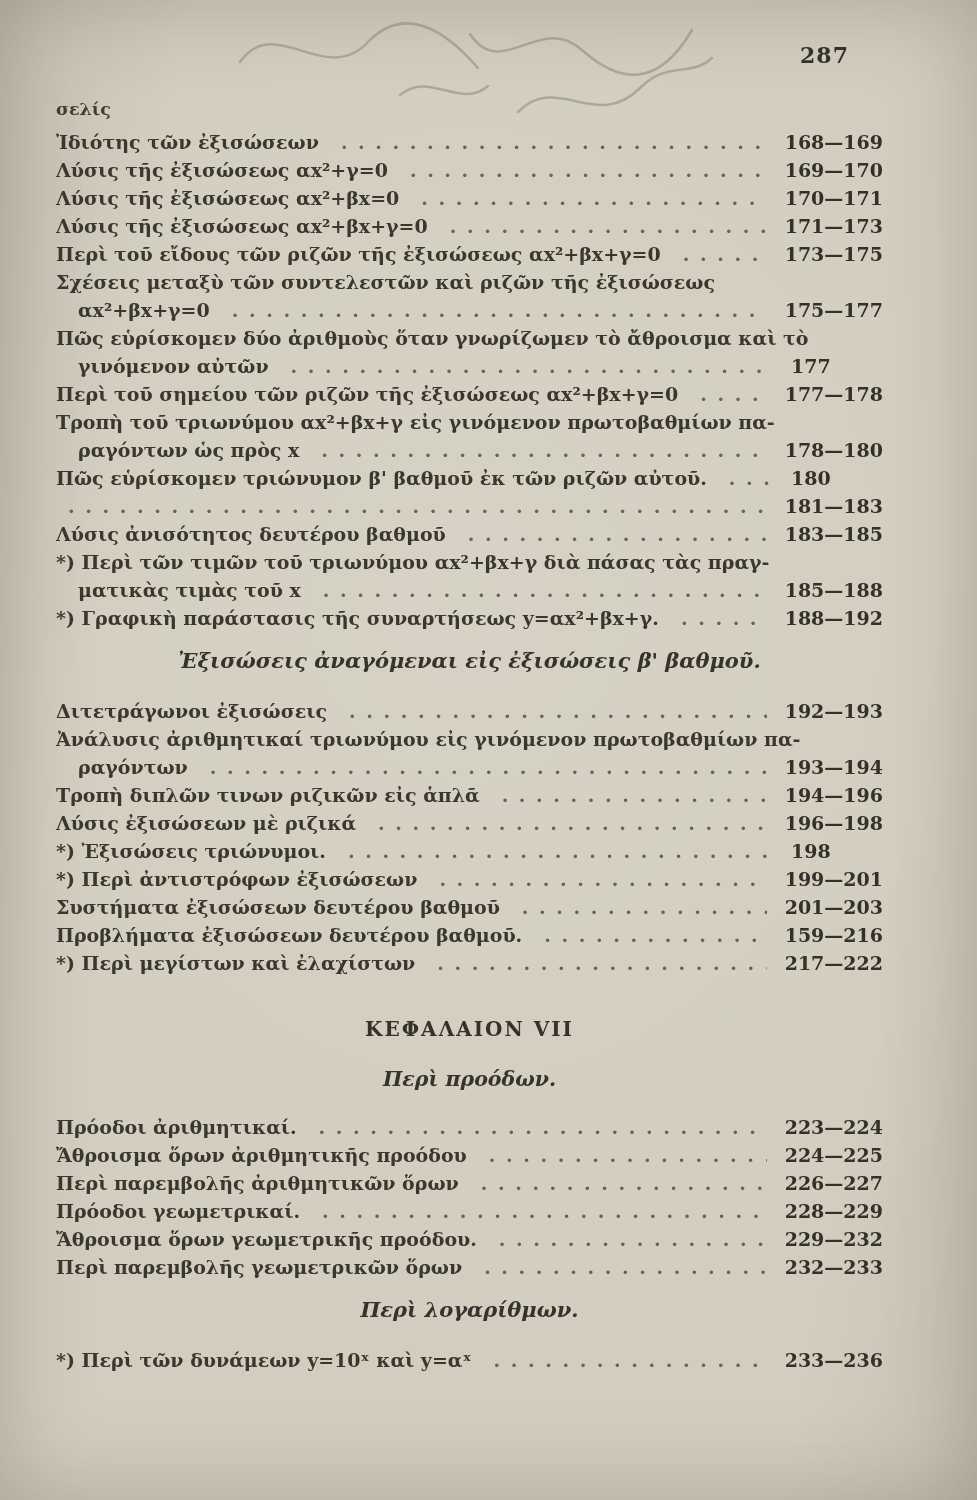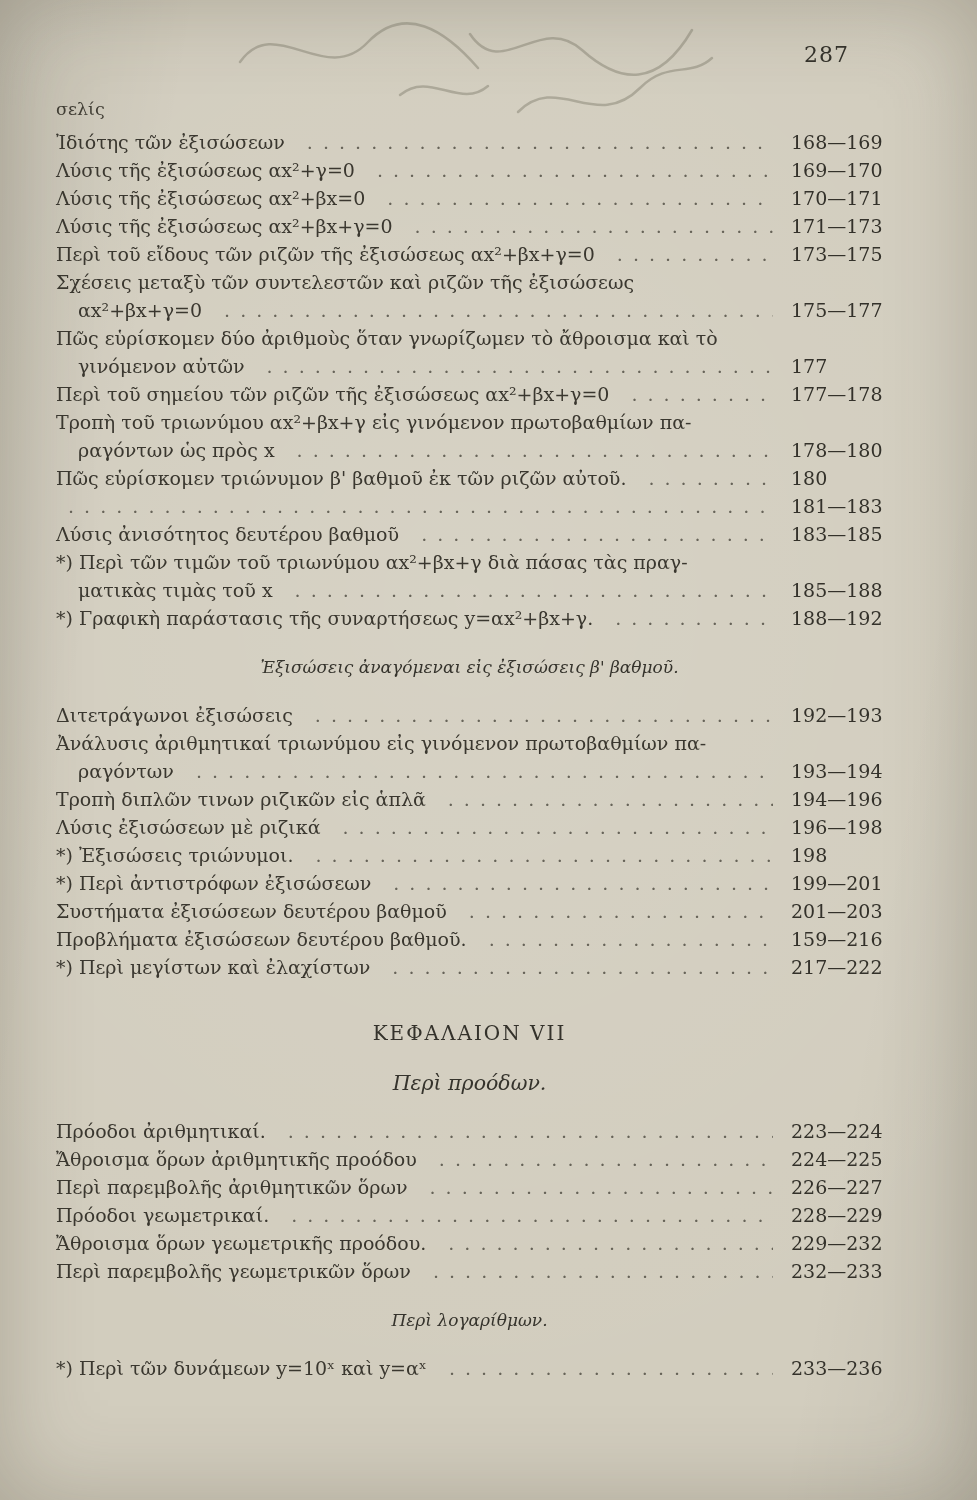--- a/index.html
+++ b/index.html
@@ -12,20 +12,21 @@
     height: 1500px;
     margin: 0 auto;
     background:
       radial-gradient(ellipse 120% 90% at 48% 40%, rgba(255,255,255,0.10), rgba(0,0,0,0) 62%),
       linear-gradient(100deg, rgba(0,0,0,0.07), rgba(0,0,0,0) 16%, rgba(0,0,0,0) 84%, rgba(0,0,0,0.06)),
       #d2cdbe;
     box-shadow: inset 0 0 90px rgba(70,62,42,0.28);
     color: #3a372f;
     font-family: "DejaVu Serif", "Liberation Serif", serif;
     overflow: hidden;
+    font-weight: bold;
   }
 
   .marks {
     position: absolute;
     left: 220px; top: 0;
     opacity: 0.38;
     pointer-events: none;
   }
 
   .pageno {
@@ -79,22 +80,22 @@
     white-space: nowrap;
     min-width: 92px;
     text-align: left;
     font-size: 19px;
     color: #33312a;
   }
 
   .section-heading {
     text-align: center;
     font-style: italic;
-    font-size: 17px;
-    margin: 25px 0 24px;
+    font-size: 21px;
+    margin: 16px 0 24px;
     color: #35332c;
   }
 
   .chapter-heading {
     text-align: center;
     font-size: 20px;
     letter-spacing: 2px;
     margin: 40px 0 0;
     color: #34322b;
   }

